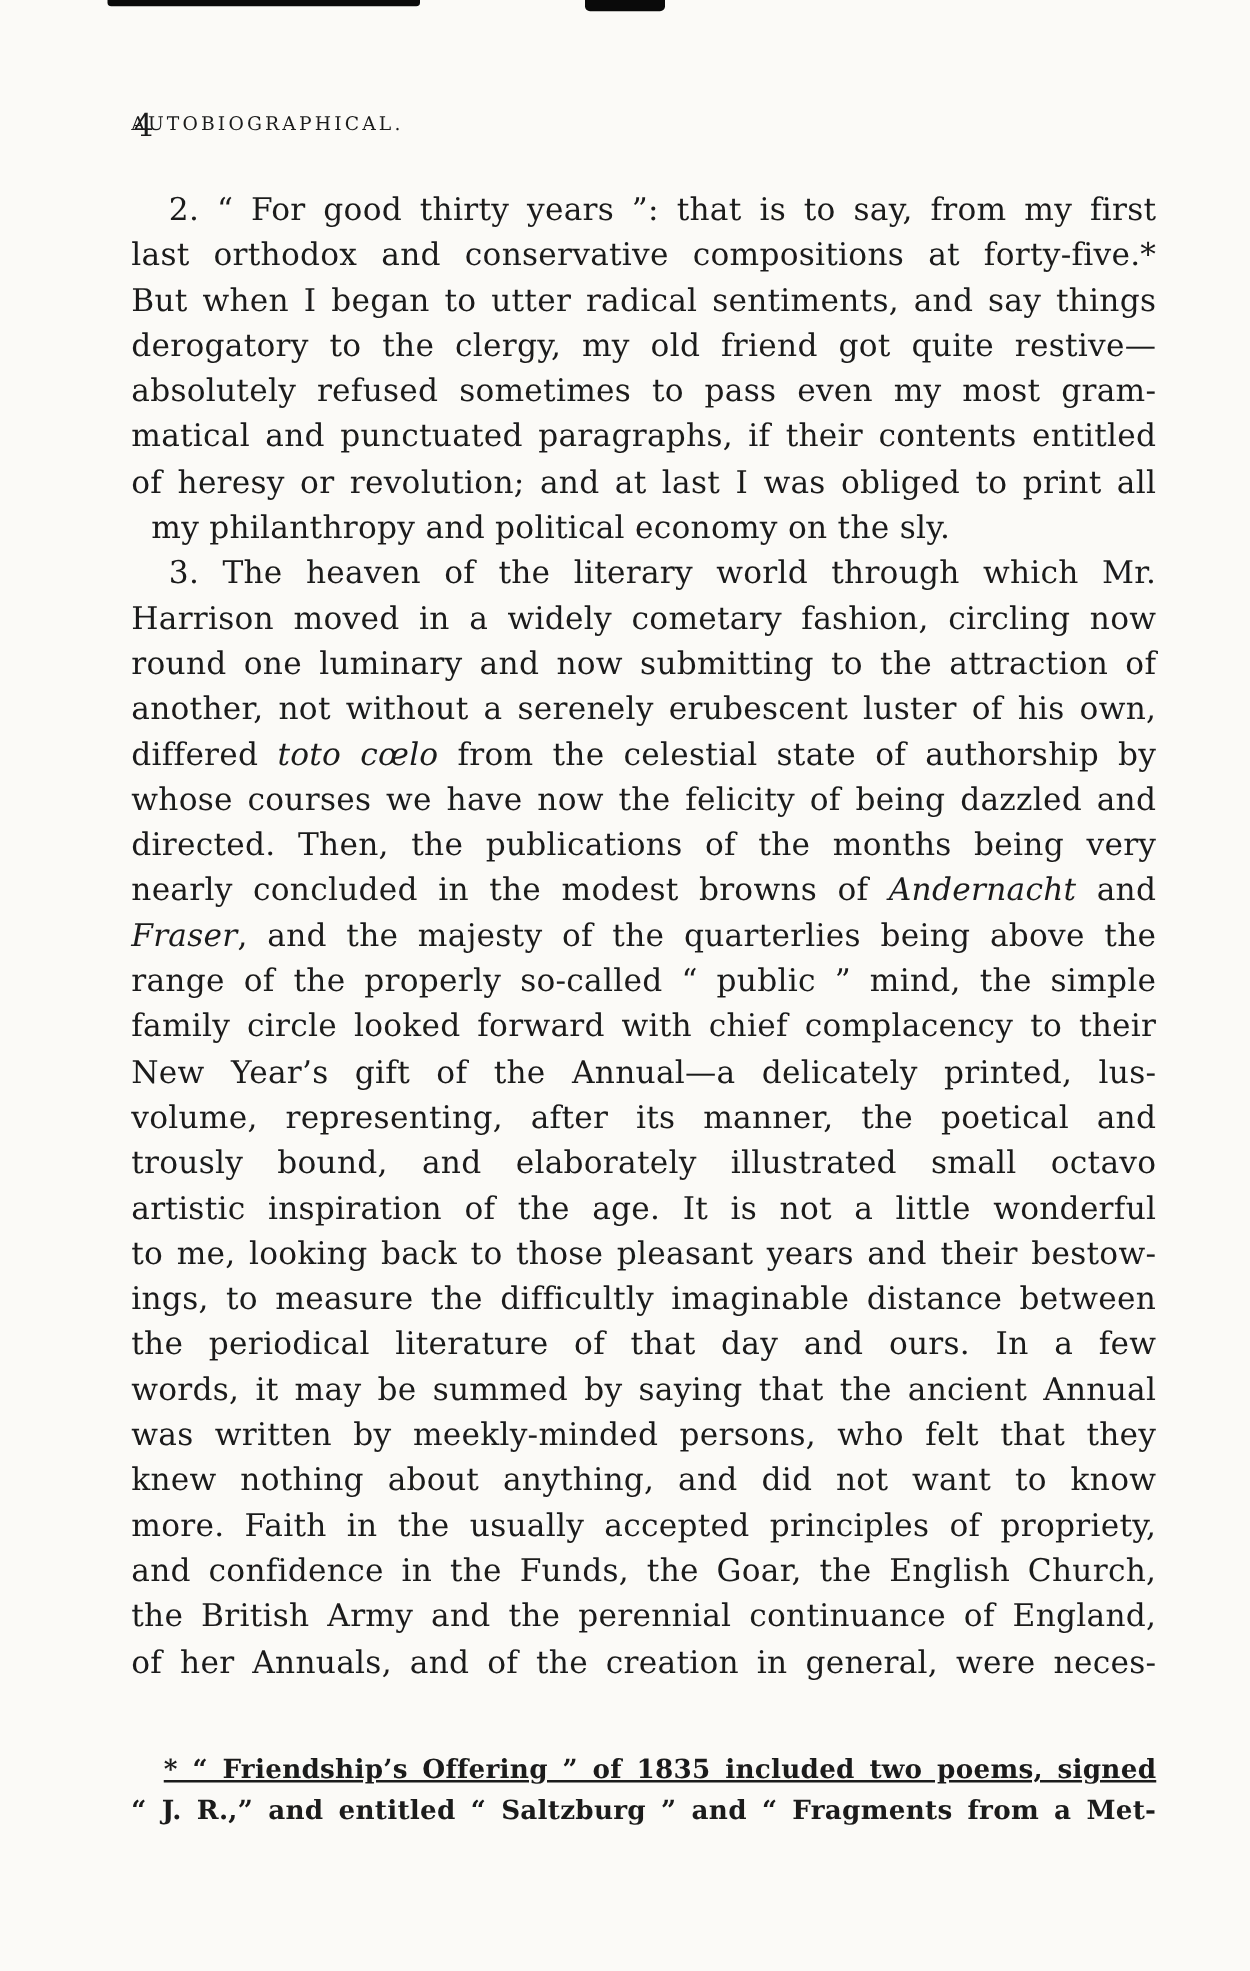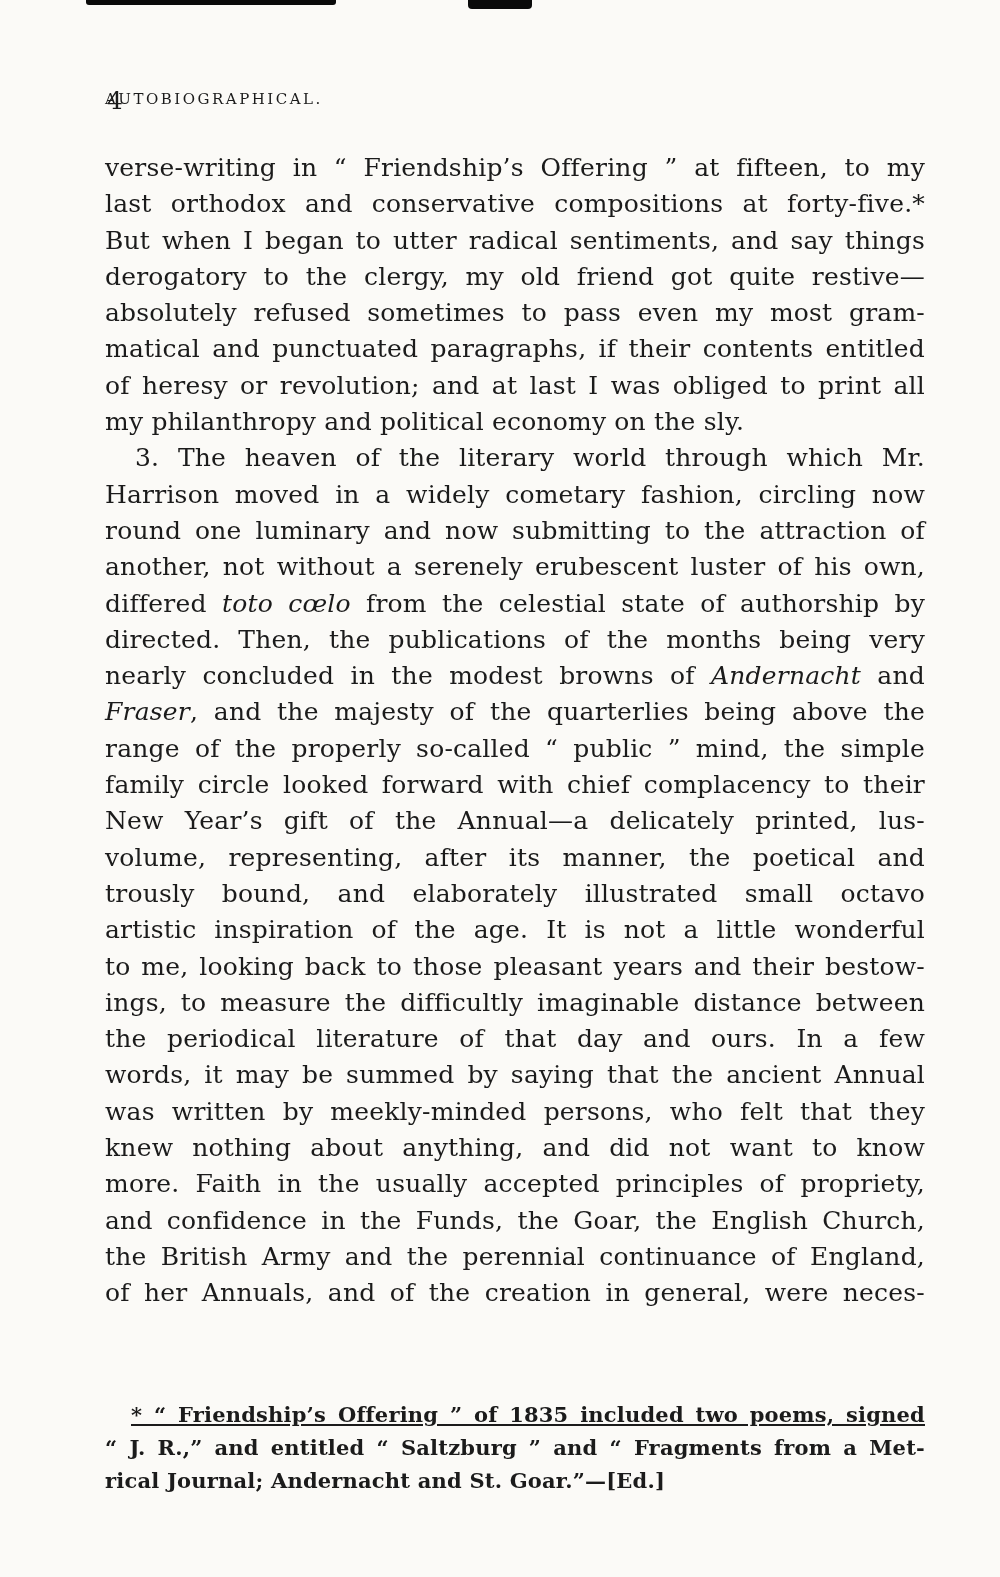--- a/index.html
+++ b/index.html
@@ -65,20 +65,21 @@
     text-align: justify;
     -moz-text-align-last: justify;
     text-align-last: justify;
     text-justify: inter-word;
     letter-spacing: 0.2px;
   }
   .line.indent { text-indent: 30px; }
   .line.last {
     -moz-text-align-last: left;
     text-align-last: left;
+    margin-left: 16px;
   }
   .paragraph { margin: 0; }
 
   footer.footnote {
     position: absolute;
     left: 105px;
     width: 820px;
     top: 1398px;
   }
   footer.footnote .line {
@@ -96,35 +97,36 @@
   <div class="artifact a1"></div>
   <div class="artifact a2"></div>
 
   <header class="page-head">
     <span class="pagenum">4</span>
     <span class="running">AUTOBIOGRAPHICAL.</span>
   </header>
 
   <main class="body-text">
       <div class="paragraph">
-        <div class="line">verse-writing in “ Friendship’s Offering ” at fifteen, to my</div>
+        <div class="line indent">2.  “ For good thirty years ”: that is to say, from my first</div>
         <div class="line">last orthodox and conservative compositions at forty-five.*</div>
         <div class="line">But when I began to utter radical sentiments, and say things</div>
         <div class="line">derogatory to the clergy, my old friend got quite restive—</div>
         <div class="line">absolutely refused sometimes to pass even my most gram-</div>
         <div class="line">matical and punctuated paragraphs, if their contents entitled</div>
         <div class="line">of heresy or revolution; and at last I was obliged to print all</div>
         <div class="line last">my philanthropy and political economy on the sly.</div>
       </div>
       <div class="paragraph">
         <div class="line indent">3.  The heaven of the literary world through which Mr.</div>
         <div class="line">Harrison moved in a widely cometary fashion, circling now</div>
         <div class="line">round one luminary and now submitting to the attraction of</div>
         <div class="line">another, not without a serenely erubescent luster of his own,</div>
         <div class="line">differed <i>toto cœlo</i> from the celestial state of authorship by</div>
+        <div class="line">whose courses we have now the felicity of being dazzled and</div>
         <div class="line">directed.  Then, the publications of the months being very</div>
         <div class="line">nearly concluded in the modest browns of <i>Andernacht</i> and</div>
         <div class="line"><i>Fraser</i>, and the majesty of the quarterlies being above the</div>
         <div class="line">range of the properly so-called “ public ” mind, the simple</div>
         <div class="line">family circle looked forward with chief complacency to their</div>
         <div class="line">New Year’s gift of the Annual—a delicately printed, lus-</div>
         <div class="line">volume, representing, after its manner, the poetical and</div>
         <div class="line">trously bound, and elaborately illustrated small octavo</div>
         <div class="line">artistic inspiration of the age.  It is not a little wonderful</div>
         <div class="line">to me, looking back to those pleasant years and their bestow-</div>
@@ -137,16 +139,15 @@
         <div class="line">and confidence in the Funds, the Goar, the English Church,</div>
         <div class="line">the British Army and the perennial continuance of England,</div>
         <div class="line">of her Annuals, and of the creation in general, were neces-</div>
       </div>
     </main>
 
   <footer class="footnote">
       <div class="paragraph">
         <div class="line indent">* “ Friendship’s Offering ” of 1835 included two poems, signed</div>
         <div class="line">“ J. R.,” and entitled “ Saltzburg ” and “ Fragments from a Met-</div>
-        <div class="line last">rical Journal; Andernacht and St. Goar.”—[Ed.]</div>
       </div>
     </footer>
 </div>
 
 </body></html>

